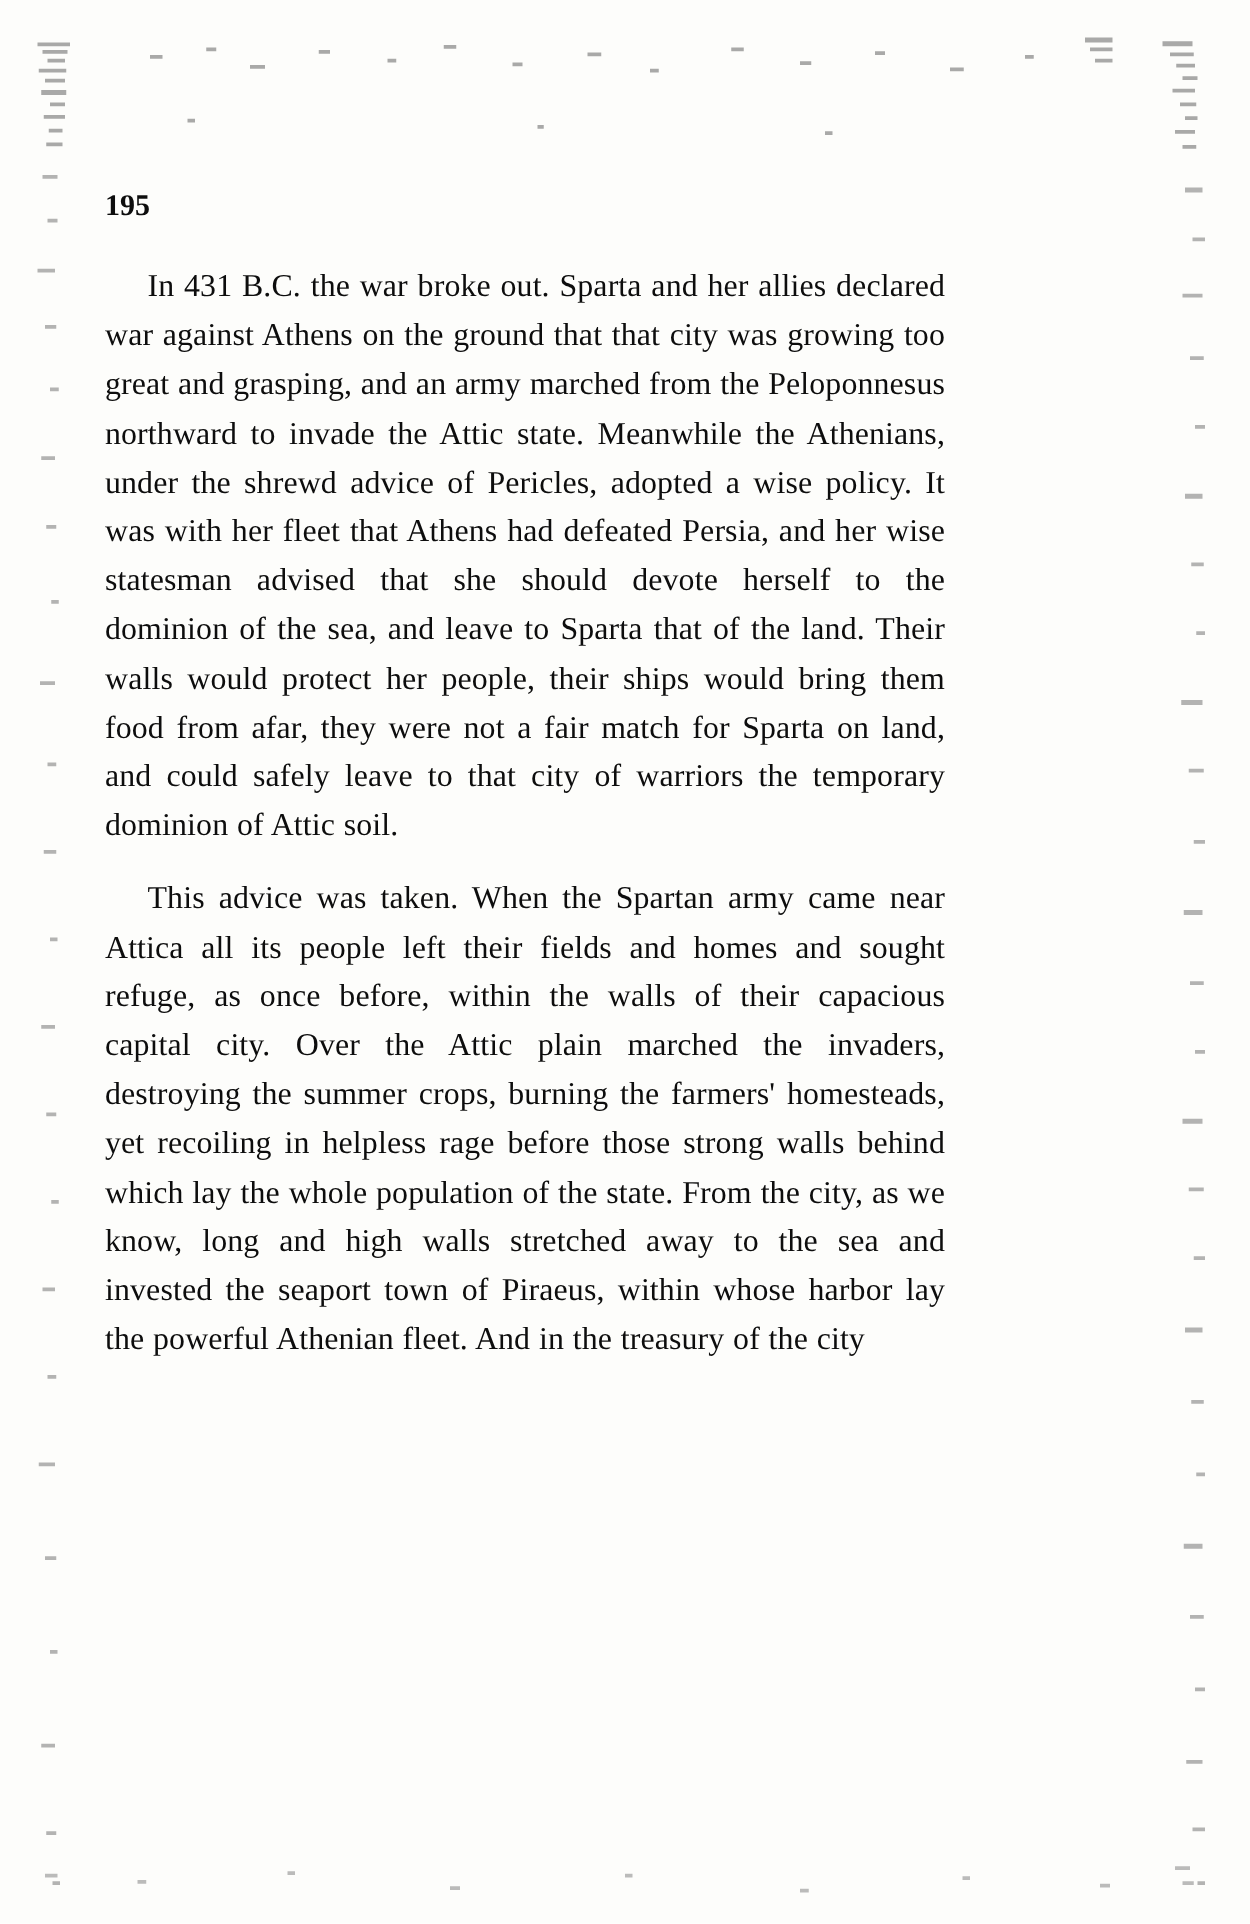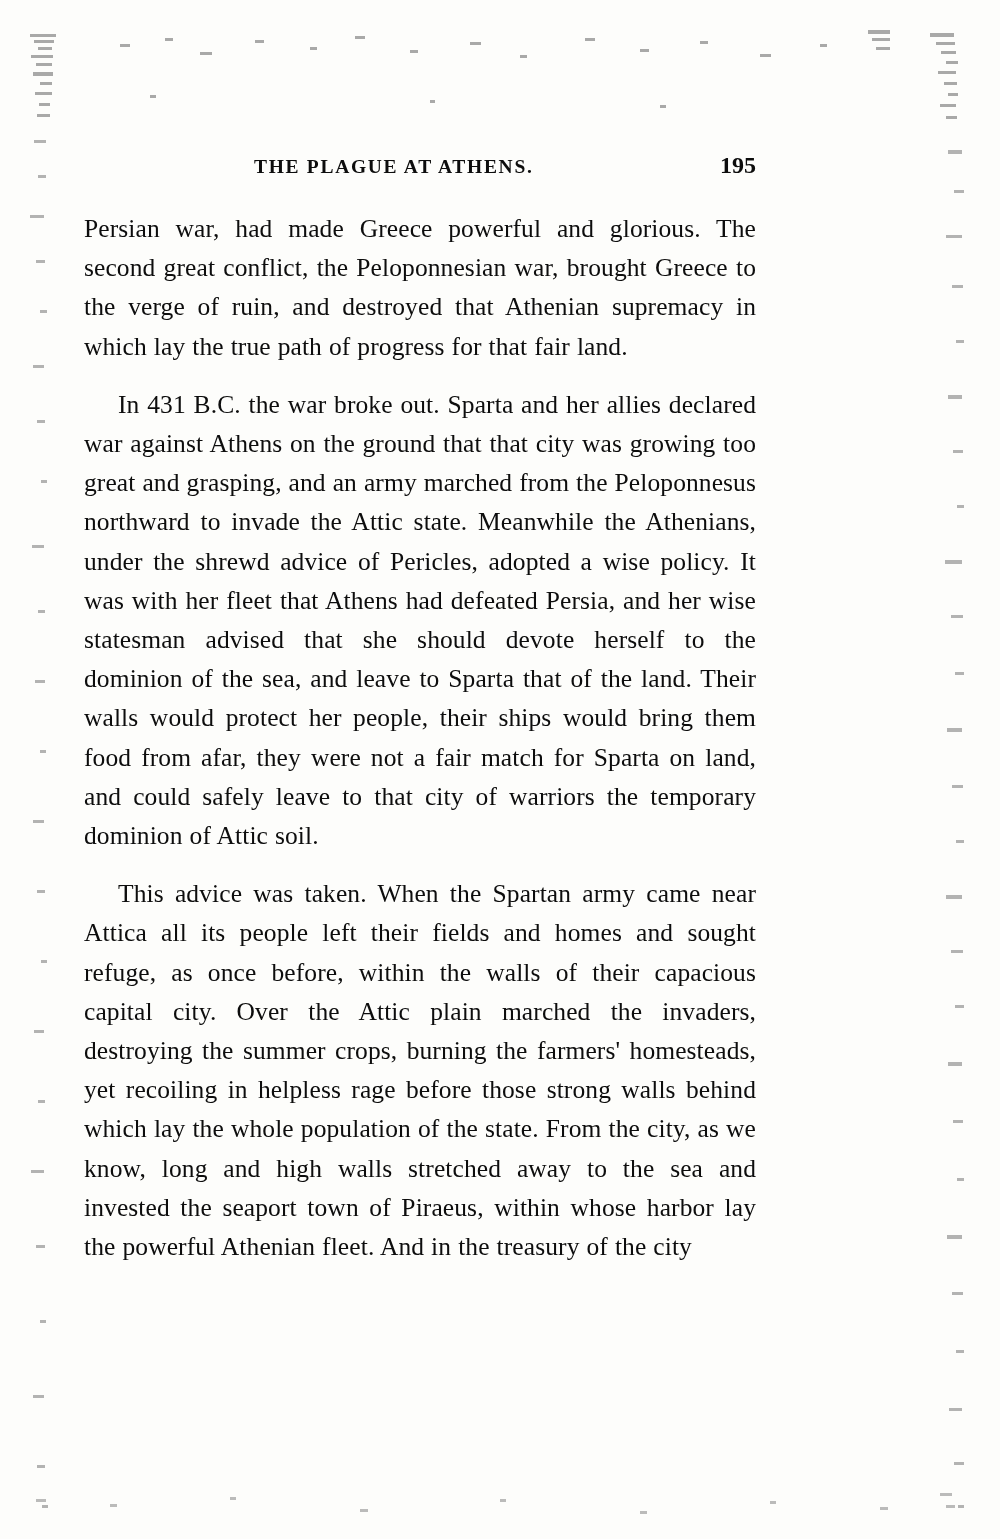--- a/index.html
+++ b/index.html
@@ -214,24 +214,22 @@
       <rect x="880" y="58" width="8" height="3"></rect>
         <rect x="940" y="44" width="12" height="3"></rect>
       <rect x="946" y="56" width="9" height="3"></rect>
         <rect x="36" y="50" width="10" height="3"></rect>
     </g>
   </svg>
 
   <div class="content">
 
     <div class="running-head">
-      <div class="head-title">THE PLAGUE AT ATHENS.</div>
       <div class="page-number">195</div>
     </div>
 
     <div class="body-text">
-      <p>Persian war, had made Greece powerful and glorious. The second great conflict, the Peloponnesian war, brought Greece to the verge of ruin, and destroyed that Athenian supremacy in which lay the true path of progress for that fair land.</p>
       <p class="indent">In 431 B.C. the war broke out.  Sparta and her allies declared war against Athens on the ground that that city was growing too great and grasping, and an army marched from the Peloponnesus northward to invade the Attic state.  Meanwhile the Athenians, under the shrewd advice of Pericles, adopted a wise policy.  It was with her fleet that Athens had defeated Persia, and her wise statesman advised that she should devote herself to the dominion of the sea, and leave to Sparta that of the land.  Their walls would protect her people, their ships would bring them food from afar, they were not a fair match for Sparta on land, and could safely leave to that city of warriors the temporary dominion of Attic soil.</p>
       <p class="indent">This advice was taken.  When the Spartan army came near Attica all its people left their fields and homes and sought refuge, as once before, within the walls of their capacious capital city.  Over the Attic plain marched the invaders, destroying the summer crops, burning the farmers' homesteads, yet recoiling in helpless rage before those strong walls behind which lay the whole population of the state. From the city, as we know, long and high walls stretched away to the sea and invested the seaport town of Piraeus, within whose harbor lay the powerful Athenian fleet.  And in the treasury of the city</p>
     </div>
 
   </div>
 </div>
 
 </body></html>

